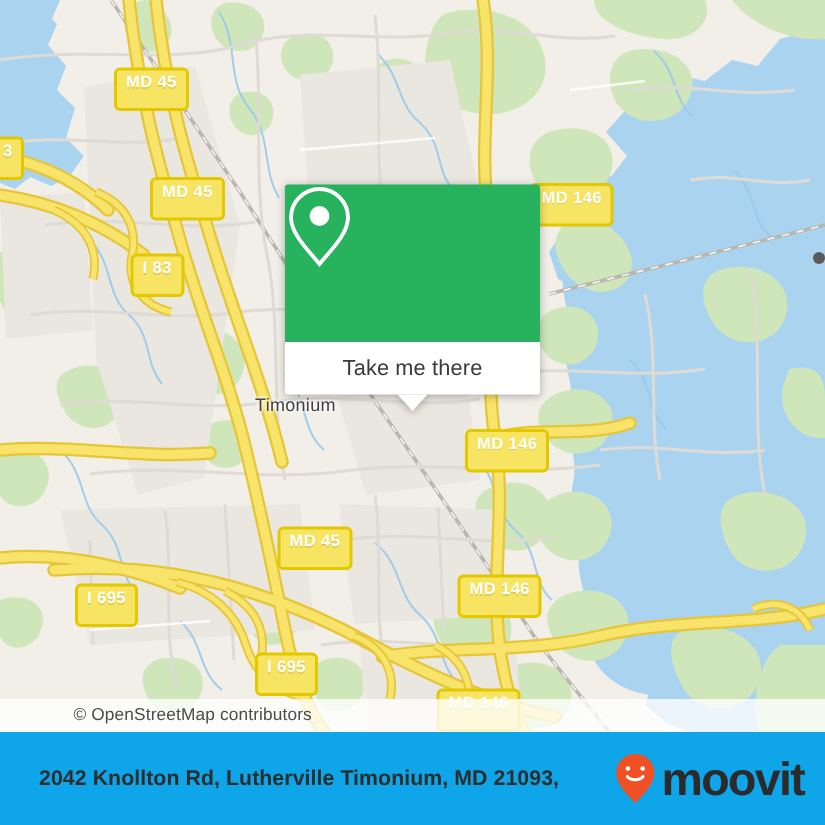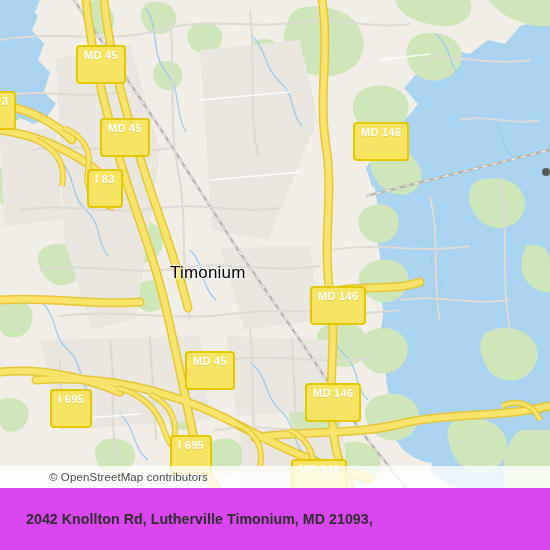--- a/index.html
+++ b/index.html
@@ -18,32 +18,32 @@
   .shield{
     position:absolute;
     background:#f7e463;
     border:2px solid #e3c800;
     border-radius:4px;
     color:#ffffff;
     font-size:11px;
     font-weight:bold;
     letter-spacing:.3px;
     line-height:13px;
-    padding:2px 6px 20px 6px;
+    padding:2px 6px 10px 6px;
     text-shadow:0 1px 0 rgba(0,0,0,.10);
     white-space:nowrap;
     box-sizing:border-box;
   }
   .shield span{display:block;}
 
   
   .place-label{
     position:absolute;
-    color:#000000;
-    font-size:17px;
+    color:#404040;
+    font-size:12px;
     letter-spacing:.2px;
     text-shadow:0 0 3px #fff,0 0 3px #fff,0 0 2px #fff;
     white-space:nowrap;
   }
 
   
   .popup{
     position:absolute;left:190px;top:123px;width:170px;
     filter:drop-shadow(0 1px 3px rgba(0,0,0,.30));
   }
@@ -74,21 +74,21 @@
     background:rgba(255,255,255,.78);
     display:flex;align-items:center;padding-left:38px;
   }
   .attrib span{
     color:#4b4b4b;font-size:11.5px;padding-left:11px;letter-spacing:.1px;
   }
 
   
   .footer{
     position:absolute;left:0;top:488px;width:550px;height:62px;
-    background:#d946ef;
+    background:#0ea5e9;
     display:flex;align-items:center;justify-content:space-between;
     box-sizing:border-box;padding:0 14px 0 26px;
   }
   .addr{
     color:#2d2d2d;font-size:14.2px;font-weight:bold;line-height:20px;
     letter-spacing:.05px;max-width:385px;
   }
   .addr div{white-space:nowrap;}
   .brand{display:flex;align-items:center;gap:4px;}
   .brand-word{
@@ -315,25 +315,46 @@
     </div>
     <div class="shield" style="left:170px;top:435px;">
       <span>I 695</span>
     </div>
     <div class="shield" style="left:291px;top:459px;">
       <span>MD 146</span>
     </div>
 
     <div class="place-label" style="left:170px;top:263px;">Timonium</div>
 
+    <div class="popup">
+      <div class="popup-head">
+        <svg width="46" height="56" viewBox="0 0 46 56">
+          <path d="M23 3 C12.5 3 4 11.5 4 22 C4 33 16 44.5 23 53 C30 44.5 42 33 42 22 C42 11.5 33.5 3 23 3 Z" fill="none" stroke="#ffffff" stroke-width="2.6"></path>
+          <circle cx="23" cy="21" r="6.6" fill="#ffffff"></circle>
+        </svg>
+      </div>
+      <div class="popup-body">
+        <span>Take me there</span>
+      </div>
+      <div class="popup-tail"></div>
+    </div>
 
     <div class="attrib">
       <span>© OpenStreetMap contributors</span>
     </div>
   </div>
 
   <div class="footer">
     <div class="addr">
       <div>2042 Knollton Rd, Lutherville Timonium, MD 21093,</div>
     </div>
+    <div class="brand">
+      <svg width="27" height="34" viewBox="0 0 27 34">
+        <path d="M13.5 0.6 C6.3 0.6 0.8 6.1 0.8 13.2 C0.8 21 9.3 29.2 13.5 33.4 C17.7 29.2 26.2 21 26.2 13.2 C26.2 6.1 20.7 0.6 13.5 0.6 Z" fill="#ef5125"></path>
+        <circle cx="8.6" cy="10.4" r="1.55" fill="#ffffff"></circle>
+        <circle cx="18.4" cy="10.4" r="1.55" fill="#ffffff"></circle>
+        <path d="M8.2 15.6 C10.4 18.6 16.6 18.6 18.8 15.6" fill="none" stroke="#ffffff" stroke-width="1.9" stroke-linecap="round"></path>
+      </svg>
+      <span class="brand-word">moovit</span>
+    </div>
   </div>
 
 </div>
 
 </body></html>

